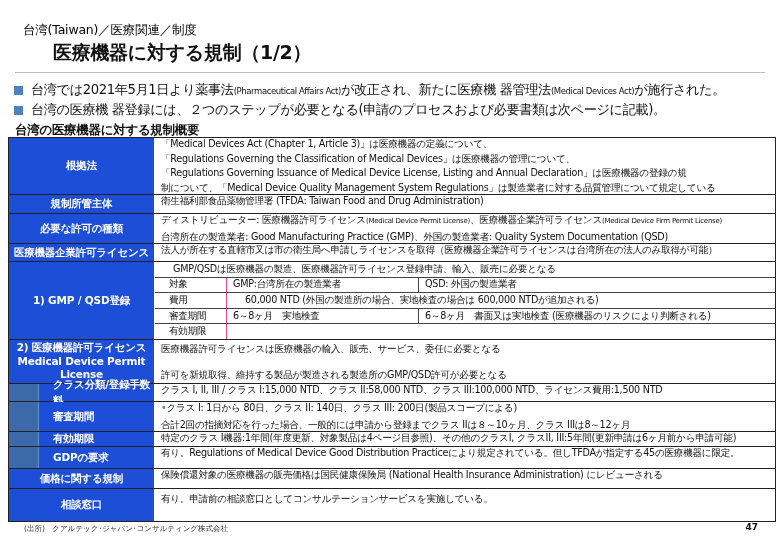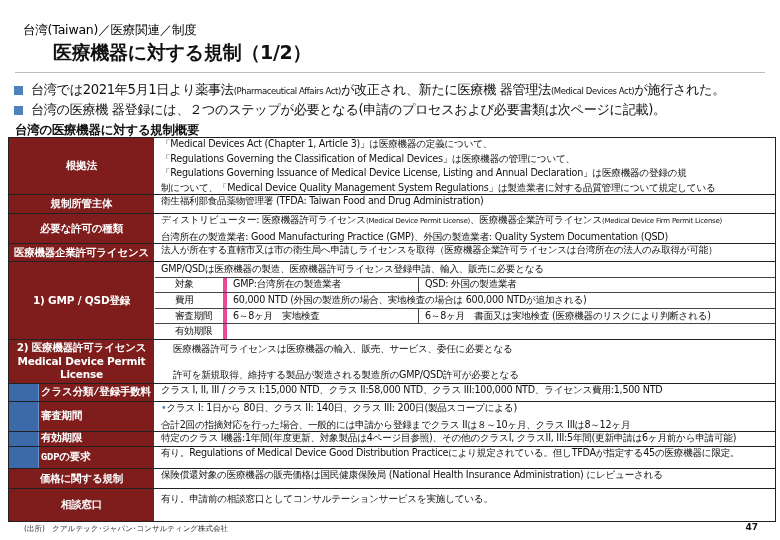--- a/index.html
+++ b/index.html
@@ -9,34 +9,34 @@
   .page-title { position: absolute; left: 23px; top: 40px; font-size: 19px; font-weight: bold; color: #111; letter-spacing: -0.3px; margin-left: 30px; }
   .title-rule { position: absolute; left: 15px; right: 15px; top: 72px; height: 1px; background: #bdbdbd; }
   .bullets { position: absolute; left: 14px; top: 80px; width: 766px; }
   .bullet { display: flex; align-items: center; height: 20px; font-size: 13.2px; letter-spacing: -0.4px; white-space: nowrap; }
   .bullet .sq { width: 9px; height: 9px; background: #4f81bd; margin-right: 8px; flex: none; }
   .bullet small { font-size: 8.5px; }
   .table-title { position: absolute; left: 15px; top: 122px; font-size: 12.5px; font-weight: bold; color: #111; letter-spacing: -0.3px; }
   .tbl { position: absolute; left: 8px; top: 137px; width: 768px; height: 385px; border: 1.5px solid #222; background: #fff; }
   .row { position: absolute; left: 0; right: 0; display: flex; border-bottom: 1px solid #222; }
   .row:last-child { border-bottom: none; }
-  .lab { width: 146px; flex: none; background: #7f1d1d; color: #fff; font-weight: bold; font-size: 10.5px; display: flex; align-items: center; justify-content: center; text-align: left; border-right: 1px solid #fff; line-height: 1.45; letter-spacing: -0.2px; }
-  .lab.sub { justify-content: flex-start; padding-left: 32px; font-family: Liberation Mono, monospace; }
+  .lab { width: 146px; flex: none; background: #1d4ed8; color: #fff; font-weight: bold; font-size: 10.5px; display: flex; align-items: center; justify-content: center; text-align: left; border-right: 1px solid #fff; line-height: 1.45; letter-spacing: -0.2px; }
+  .lab.sub { justify-content: flex-start; padding-left: 44px; }
   .lab.sub .ind { position: absolute; left: 0; top: 0; bottom: 0; width: 30px; background: #3c6aa8; border-right: 1px solid #6a8fc4; }
   .val { flex: 1; font-size: 9.6px; line-height: 12px; padding: 0 6px; display: flex; flex-direction: column; justify-content: space-between; letter-spacing: -0.25px; color: #111; white-space: nowrap; overflow: hidden; }
   .val small { font-size: 7px; }
   .val .lnk { color: #e07a10; text-decoration: underline; }
   .val .dot { color: #4f81bd; }
   .inner { flex: 1; display: flex; flex-direction: column; }
   .irow { display: flex; border-bottom: 1px solid #444; flex: 1; align-items: center; font-size: 9.6px; letter-spacing: -0.25px; white-space: nowrap; }
   .irow:last-child { border-bottom: none; }
-  .ic1 { width: 72px; padding-left: 20px; border-right: 4px solid #ec4899; height: 100%; display: flex; align-items: center; flex: none; }
+  .ic1 { width: 72px; padding-left: 14px; border-right: 1px solid #ec4899; height: 100%; display: flex; align-items: center; flex: none; }
   .ic2 { width: 192px; padding-left: 6px; border-right: 1px solid #444; height: 100%; display: flex; align-items: center; flex: none; }
   .ic3 { padding-left: 6px; flex: 1; display: flex; align-items: center; height: 100%; }
-  .icspan { padding-left: 6px; flex: 1; display: flex; align-items: center; height: 100%; }
+  .icspan { padding-left: 18px; flex: 1; display: flex; align-items: center; height: 100%; }
   .footer-src { position: absolute; left: 24px; top: 524px; font-size: 7.5px; color: #333; }
   .page-num { position: absolute; right: 22px; top: 522px; font-size: 9px; font-weight: bold; color: #111; }
 </style>
 </head>
 <body>
 
 <div class="breadcrumb">台湾(Taiwan)／医療関連／制度</div>
 <div class="page-title">医療機器に対する規制（1/2）</div>
 <div class="title-rule"></div>
 
@@ -106,21 +106,21 @@
         <div class="ic1">審査期間</div>
         <div class="ic2">6～8ヶ月　実地検査</div>
         <div class="ic3">6～8ヶ月　書面又は実地検査 (医療機器のリスクにより判断される)</div>
       </div>
       <div class="irow">
         <div class="ic1">有効期限</div>
       </div>
     </div>
   </div>
 
-  <div class="row" style="top:202px;height:44px;gap:12px;">
+  <div class="row" style="top:202px;height:44px;">
     <div class="lab" style="flex-direction:column;line-height:1.3;">
       <span>2) 医療機器許可ライセンス</span>
       <span>Medical Device Permit</span>
       <span>License</span>
     </div>
     <div class="val" style="line-height:17px;">
       <div>医療機器許可ライセンスは医療機器の輸入、販売、サービス、委任に必要となる</div>
       <div>許可を新規取得、維持する製品が製造される製造所のGMP/QSD許可が必要となる</div>
     </div>
   </div>

